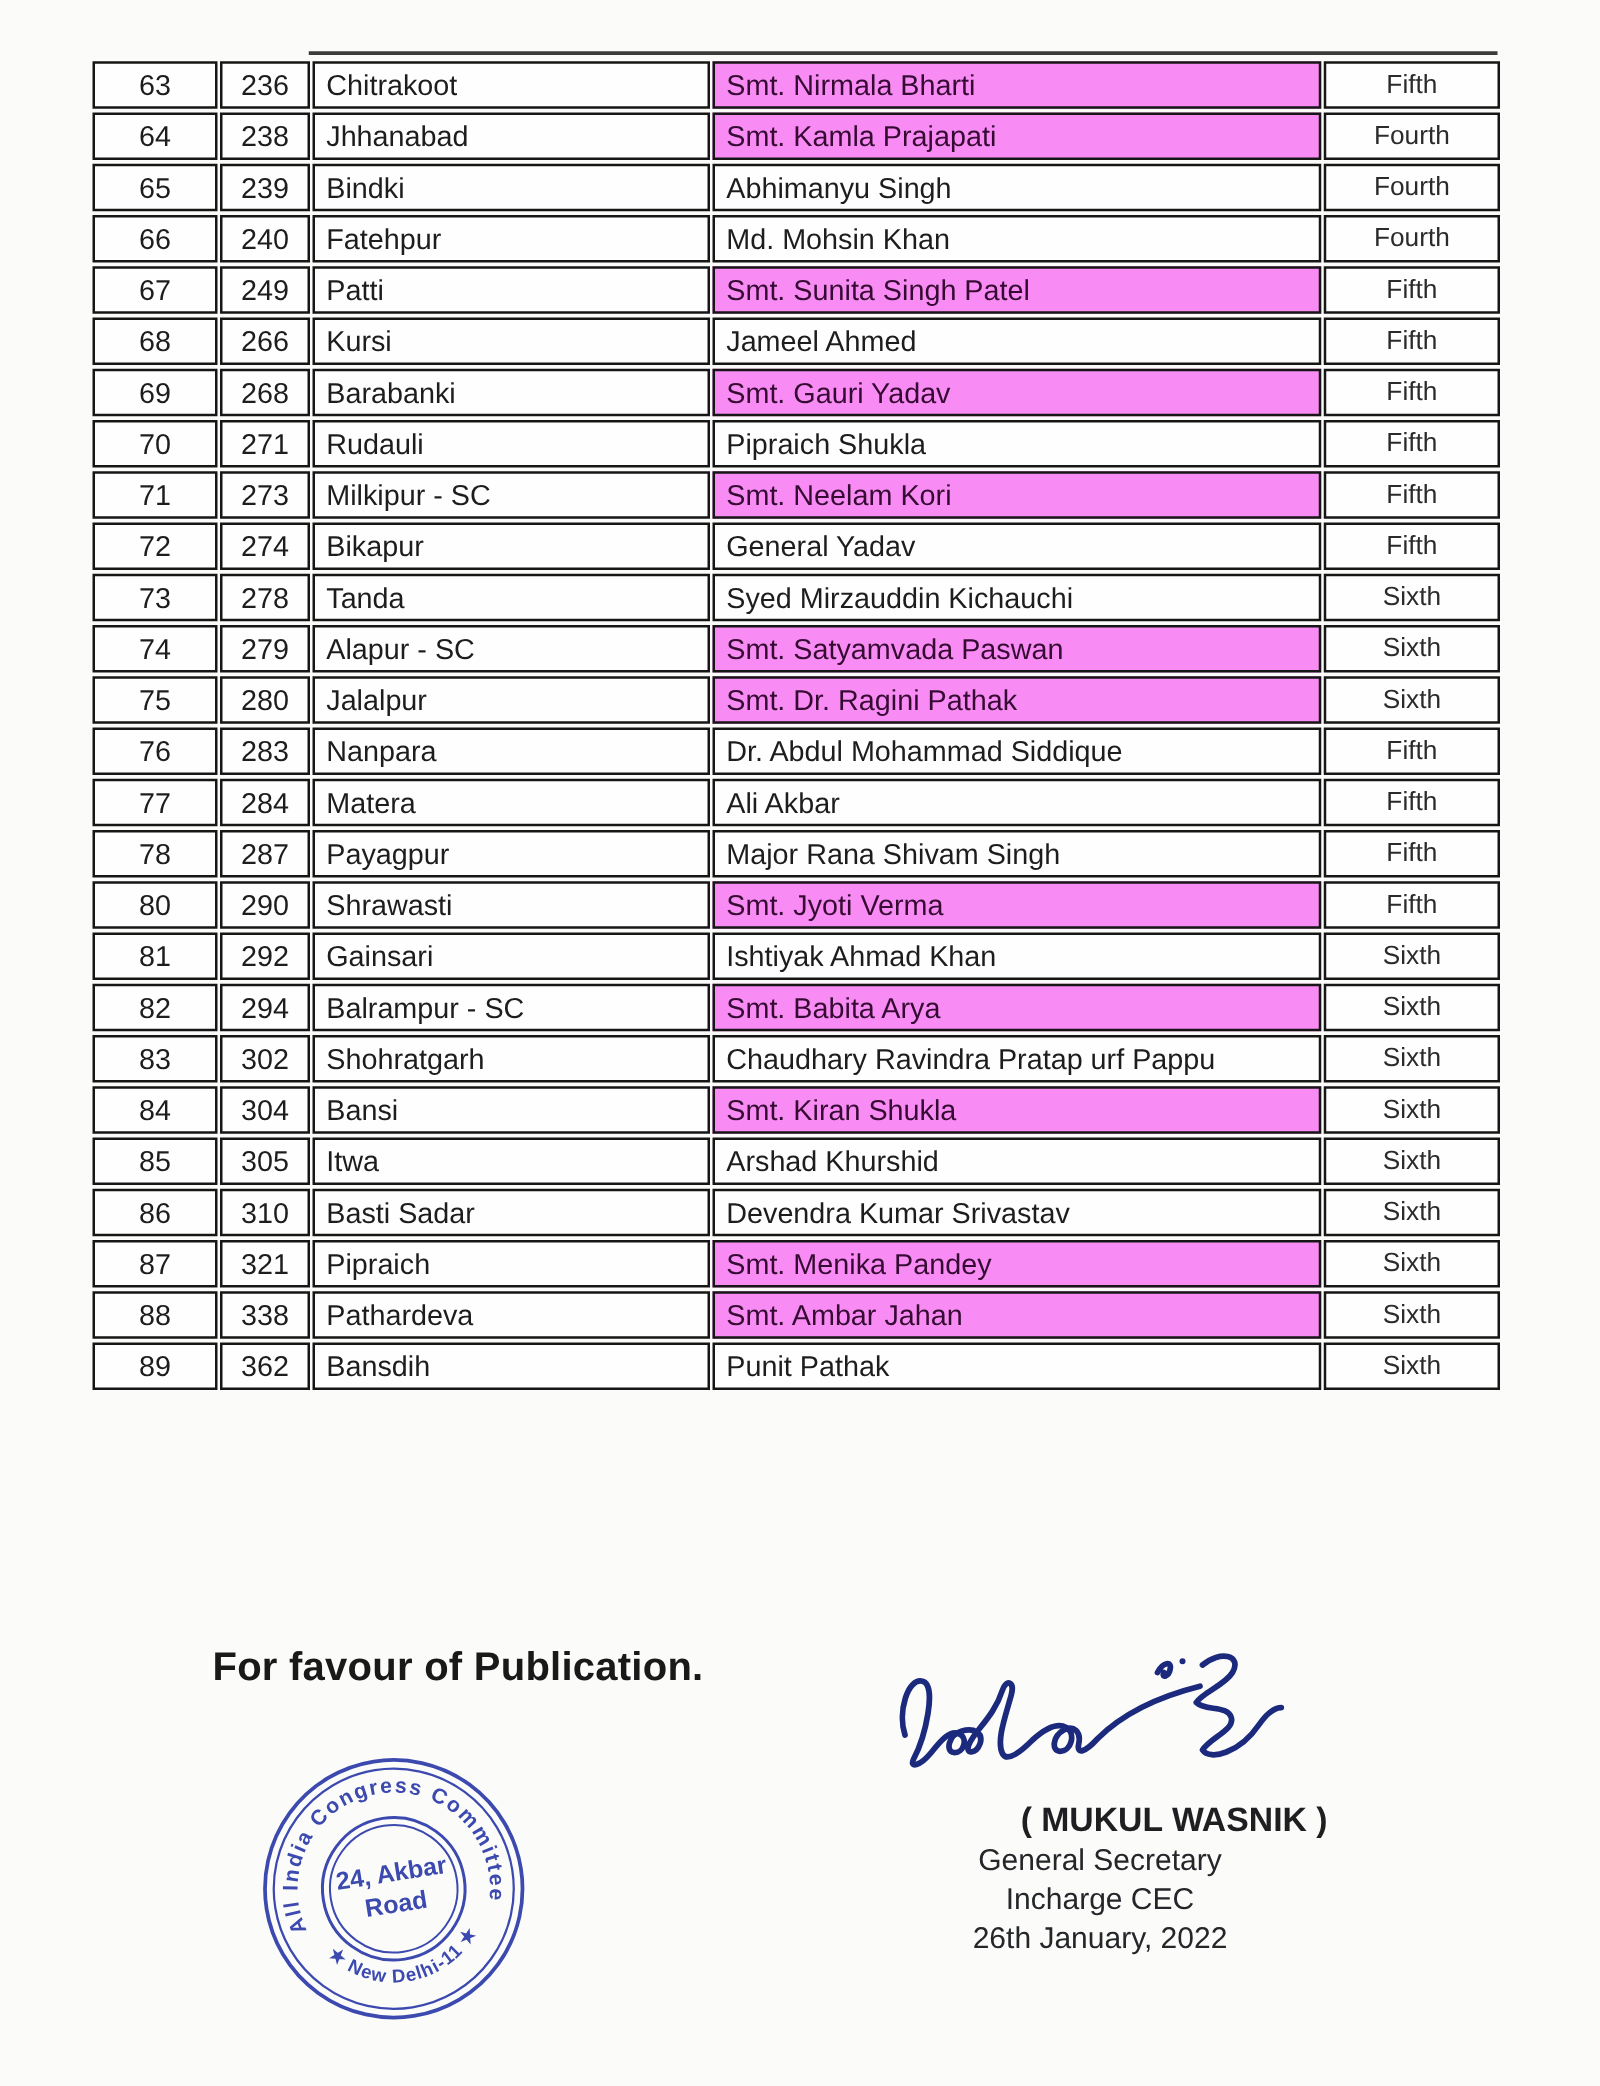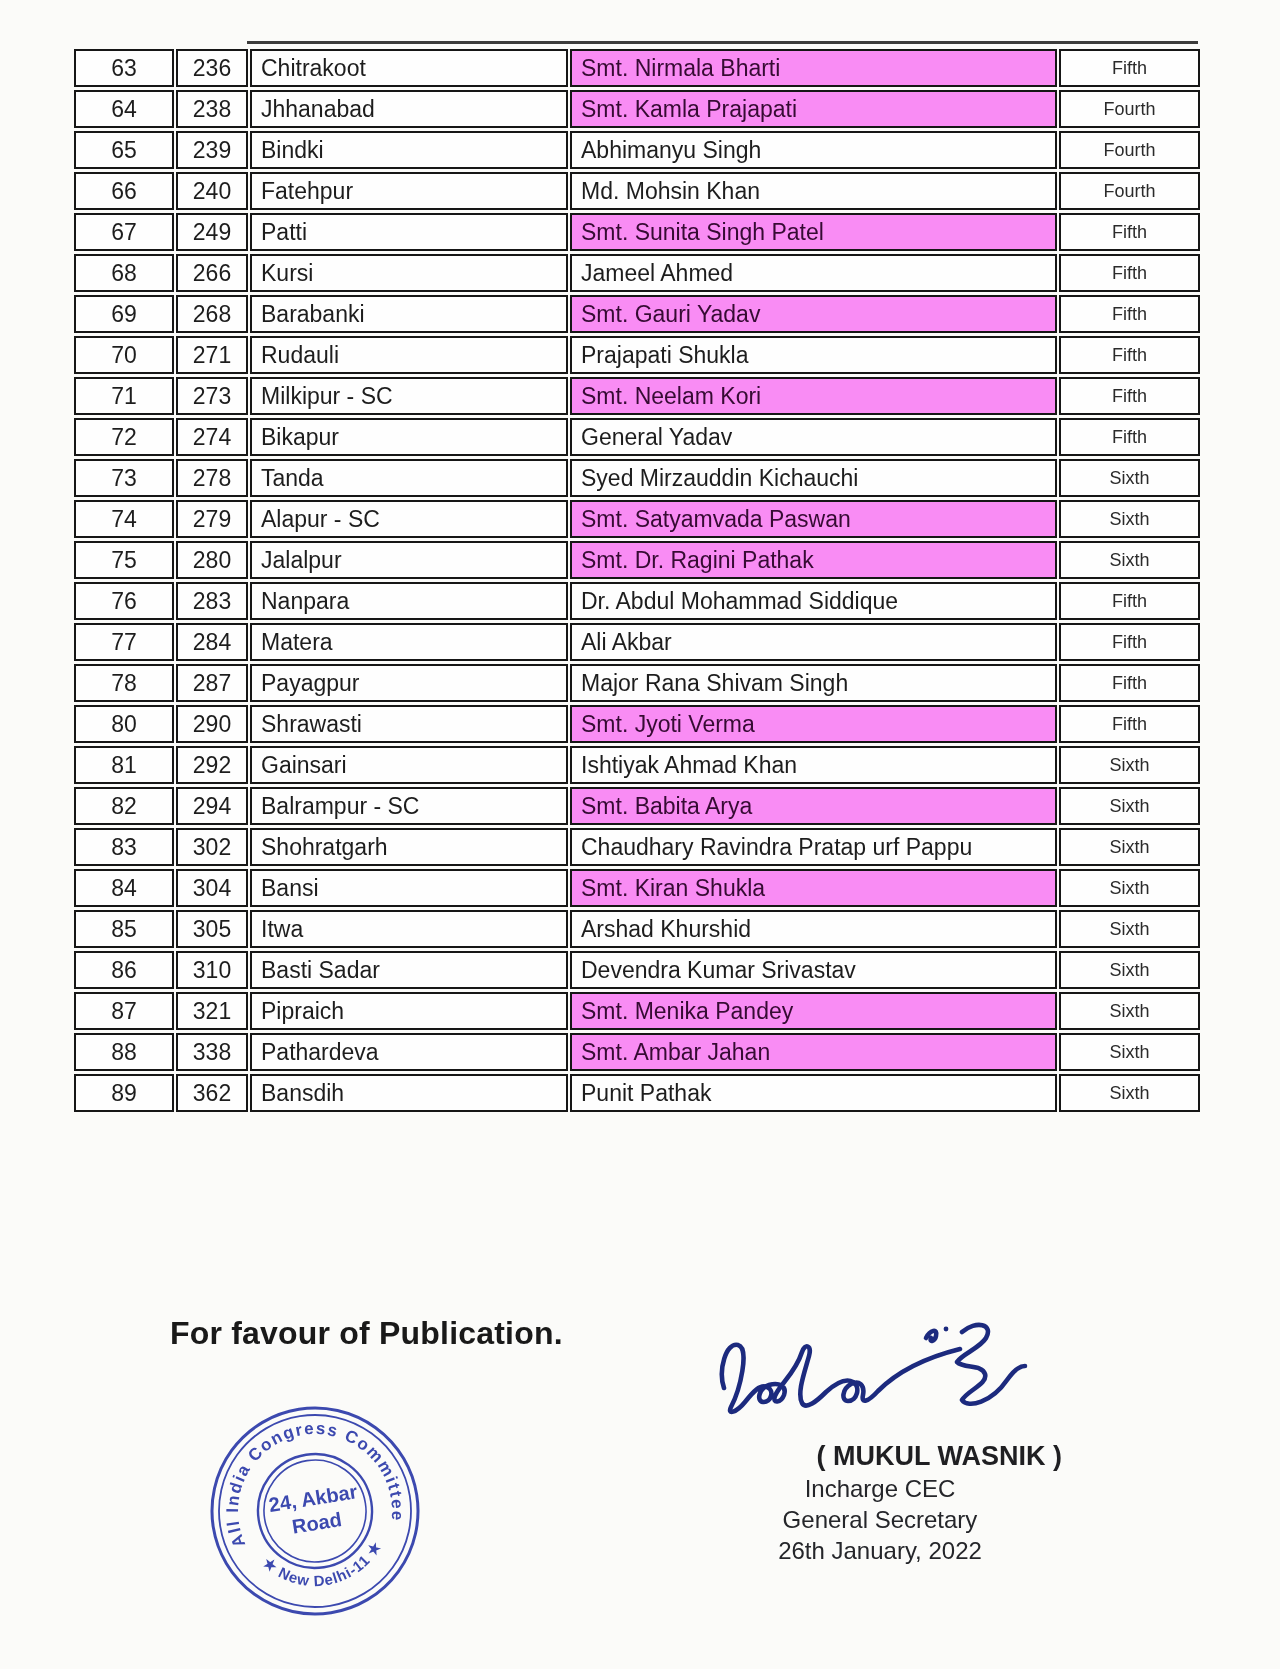--- a/index.html
+++ b/index.html
@@ -27,21 +27,21 @@
     height:38px; background:#fefefe;
     font-size:23px; vertical-align:middle;
     overflow:hidden; white-space:nowrap;
   }
   td.c-sno, td.c-acno { text-align:center; }
   td.c-name, td.c-cand { padding-left:9px; }
   td.c-cand.hl {
     background:var(--highlight, #f98cf4);
     color:var(--highlight-text, #360b33);
   }
-  td.c-phase { text-align:center; font-size:18px; color:#2b2b2b; }
+  td.c-phase { text-align:center; font-size:21px; color:#2b2b2b; }
 
   .pub-note {
     position:absolute; left:170px; top:1315px;
     font-size:32px; font-weight:bold; letter-spacing:.2px; color:#191919;
   }
 
   .stamp {
     position:absolute; left:203px; top:1399px; width:224px; height:224px;
     opacity:.93;
   }
@@ -130,21 +130,21 @@
     <td class="c-acno">268</td>
     <td class="c-name">Barabanki</td>
     <td class="c-cand hl">Smt. Gauri Yadav</td>
     <td class="c-phase">Fifth</td>
   </tr>
 
   <tr>
     <td class="c-sno">70</td>
     <td class="c-acno">271</td>
     <td class="c-name">Rudauli</td>
-    <td class="c-cand">Prajapati Shukla</td>
+    <td class="c-cand">Pipraich Shukla</td>
     <td class="c-phase">Fifth</td>
   </tr>
 
   <tr>
     <td class="c-sno">71</td>
     <td class="c-acno">273</td>
     <td class="c-name">Milkipur - SC</td>
     <td class="c-cand hl">Smt. Neelam Kori</td>
     <td class="c-phase">Fifth</td>
   </tr>
@@ -318,18 +318,18 @@
                  C 95 31 102 33 99 44 C 94 62 87 81 92 91 C 96 98 107 89 116 80
                  C 126 71 136 66 143 70 C 151 75 147 89 138 89 C 131 89 132 77 141 72
                  C 149 68 155 73 153 83 C 151 92 158 90 168 79 C 190 57 222 44 250 37"></path>
         <path d="M 252 20 C 266 8 284 12 276 26 C 270 36 252 42 247 50 C 254 57 272 52 275 62
                  C 278 72 258 78 252 88 C 258 97 282 90 297 68 C 304 58 310 54 315 54"></path>
         <path d="M 216 26 C 220 18 228 16 226 24 C 225 29 219 31 221 26"></path>
         <circle cx="236" cy="17" r="2.4" fill="var(--ink, #1c2a7e)" stroke="none"></circle>
       </g>
     </svg>
     <div class="sig-name">( MUKUL WASNIK )</div>
+    <div class="sig-line">General Secretary</div>
     <div class="sig-line">Incharge CEC</div>
-    <div class="sig-line">General Secretary</div>
     <div class="sig-line">26th January, 2022</div>
   </div>
 
 </div>
 
 </body></html>

